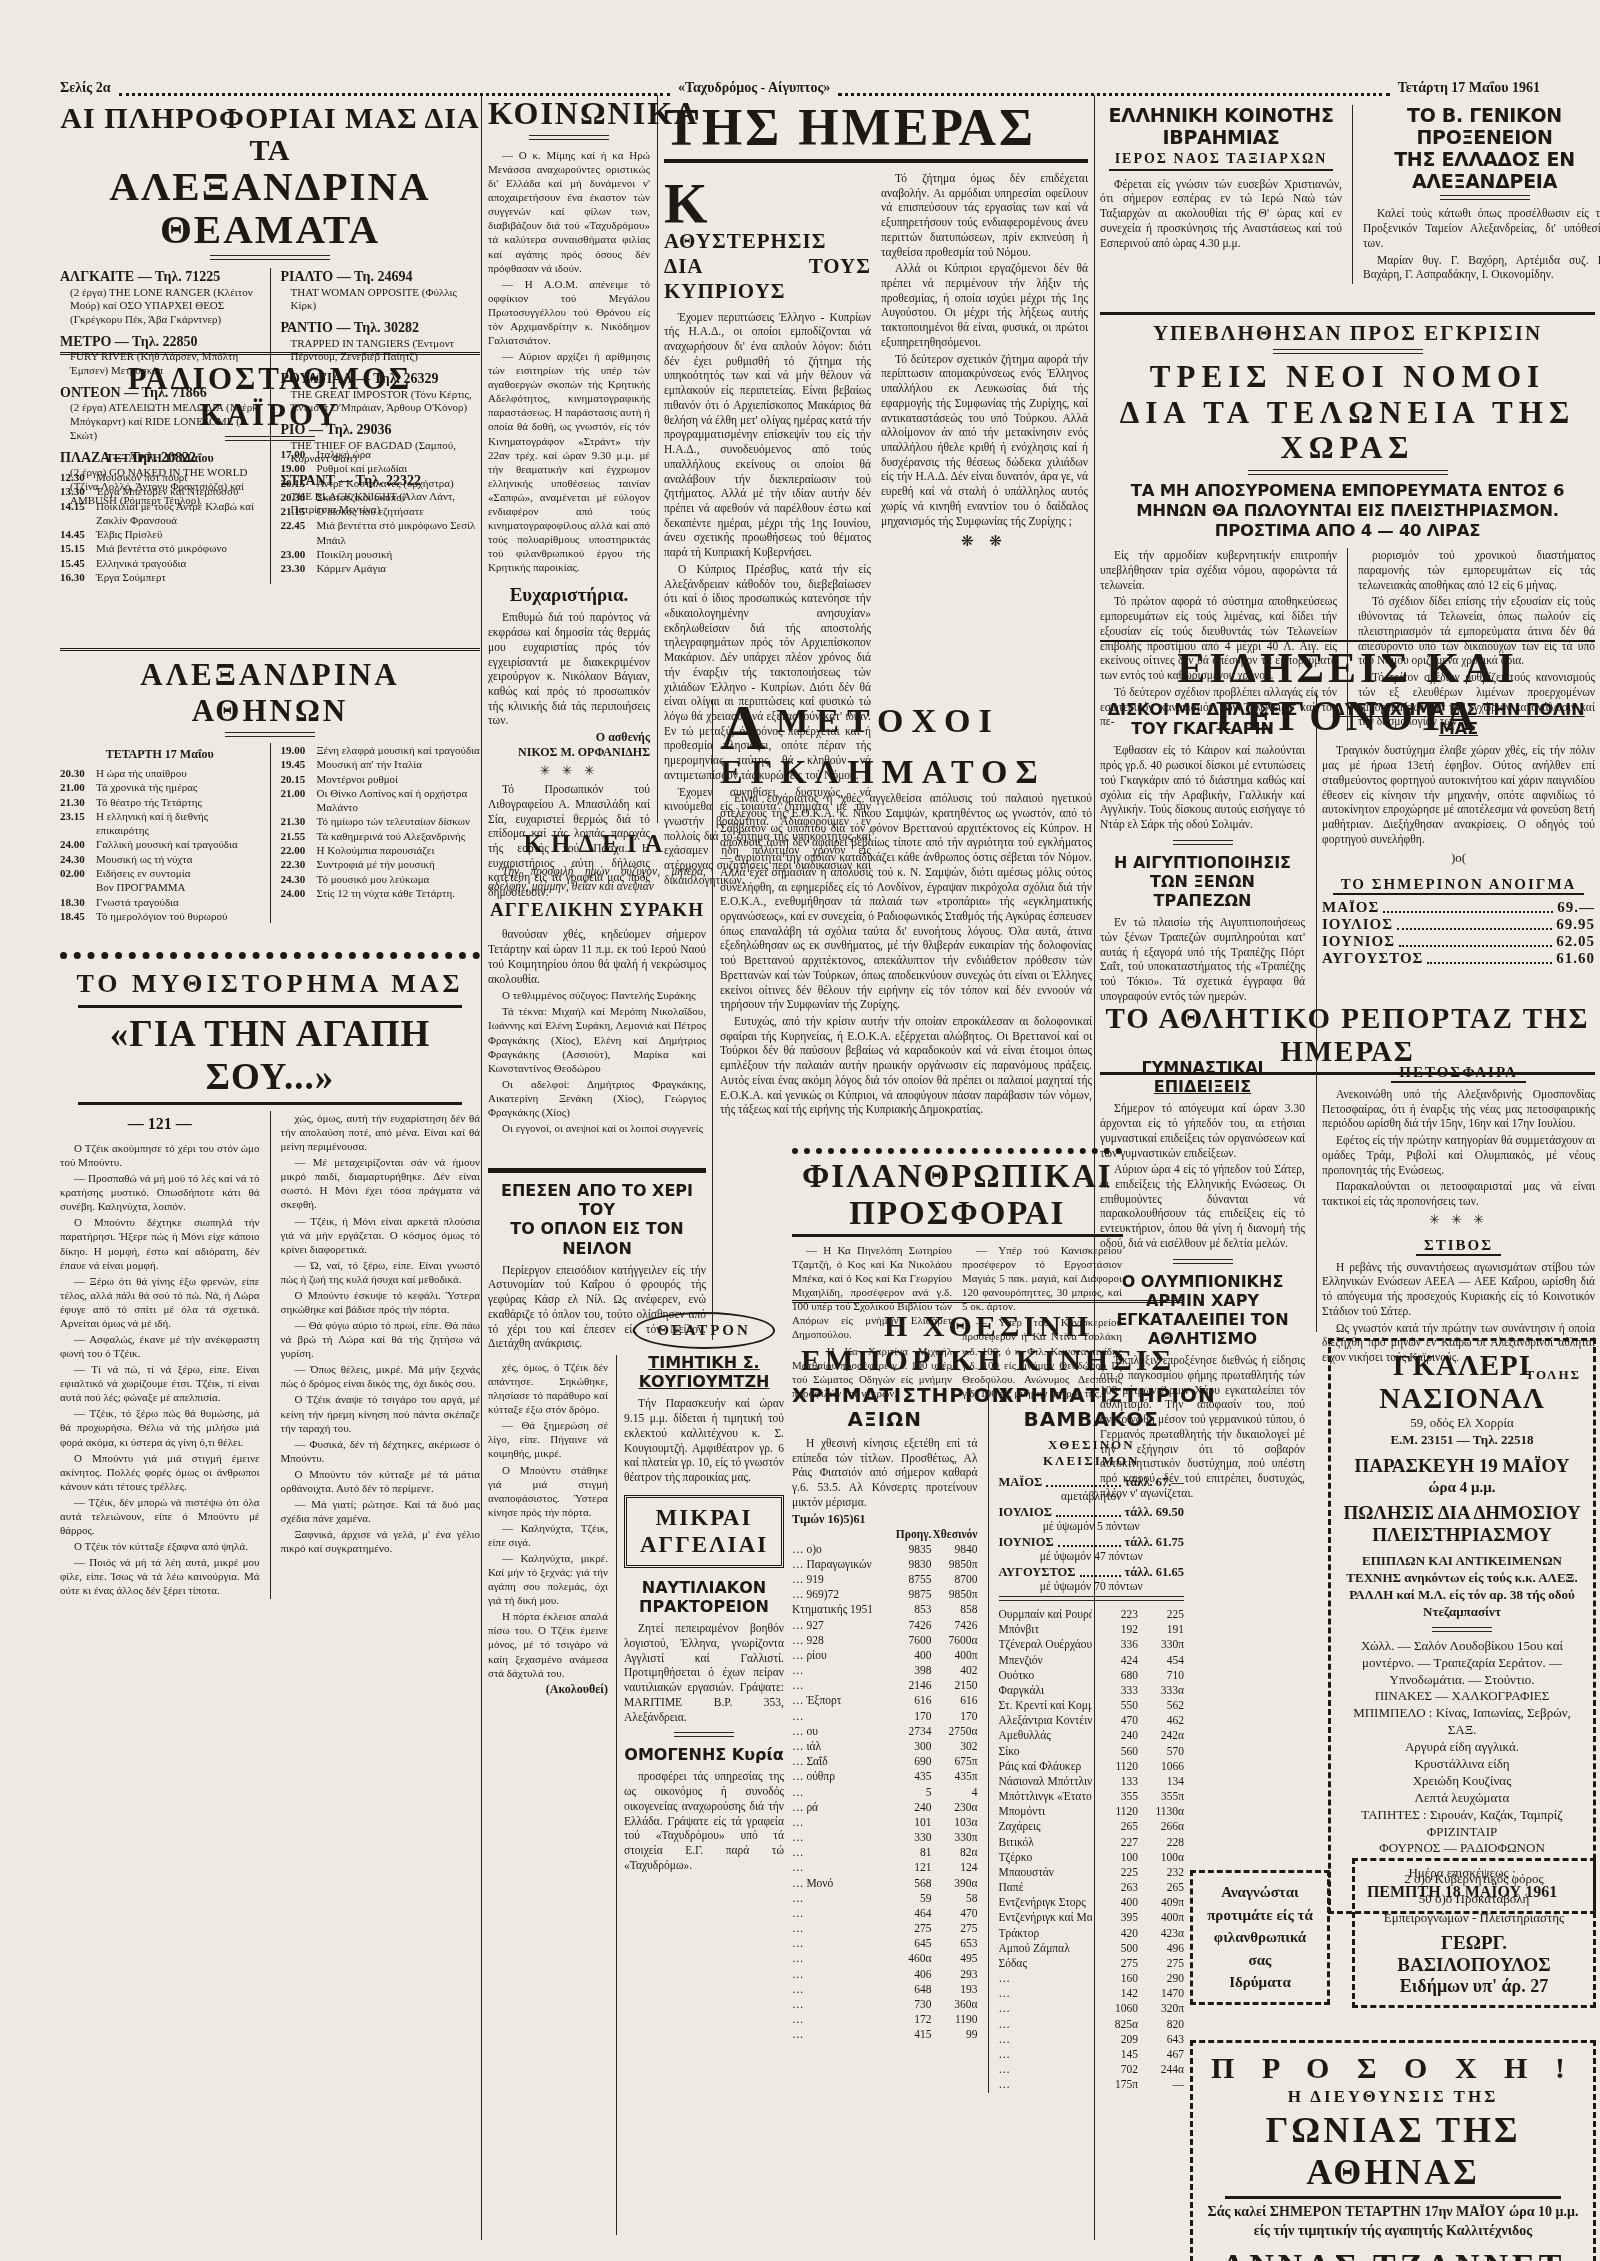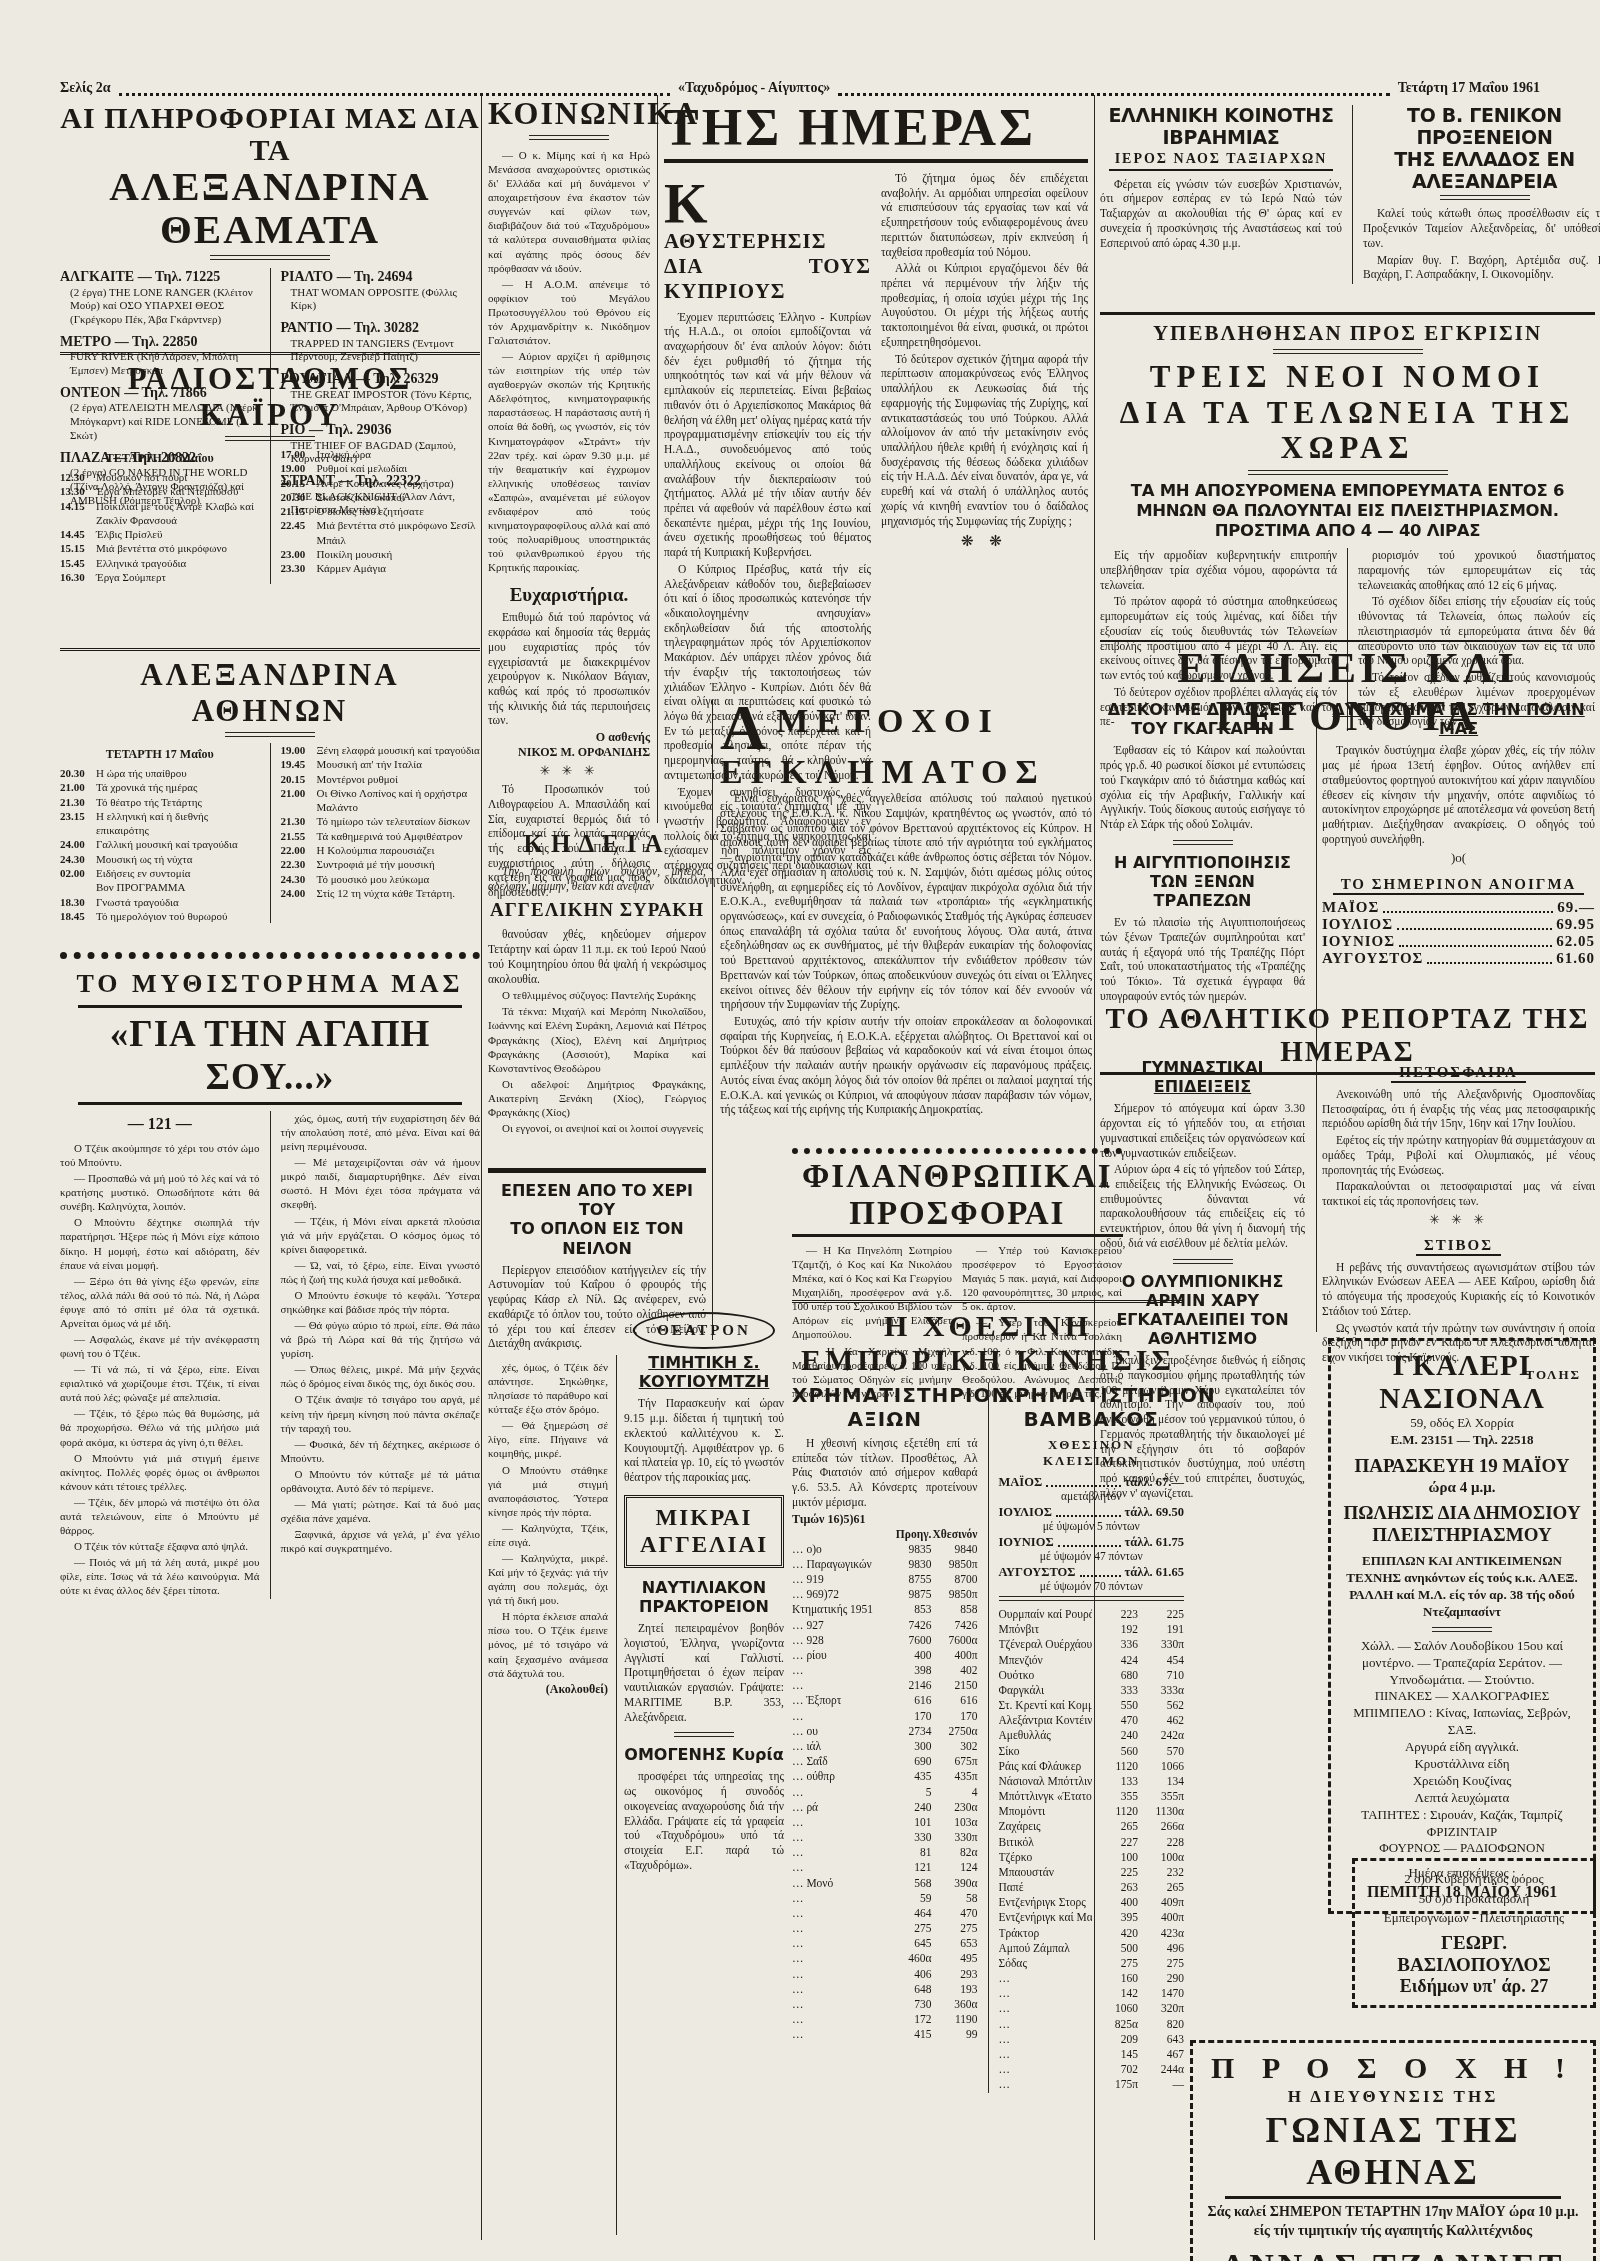--- a/index.html
+++ b/index.html
@@ -303,21 +303,21 @@
             <div class="rrow">
             <span class="rt">21.00</span>
             <span class="rp">Οι Θίνκο Λοπίνος καί ή ορχήστρα Μαλάντο</span>
           </div>
             <div class="rrow">
             <span class="rt">21.30</span>
             <span class="rp">Τό ημίωρο τών τελευταίων δίσκων</span>
           </div>
             <div class="rrow">
             <span class="rt">21.55</span>
-            <span class="rp">Τά καθημερινά τού Αμφιθέατρον</span>
+            <span class="rp">Τά καθημερινά τού Αλεξανδρινής</span>
           </div>
             <div class="rrow">
             <span class="rt">22.00</span>
             <span class="rp">Η Κολούμπια παρουσιάζει</span>
           </div>
             <div class="rrow">
             <span class="rt">22.30</span>
             <span class="rp">Συντροφιά μέ τήν μουσική</span>
           </div>
             <div class="rrow">
@@ -1032,20 +1032,26 @@
         <div class="gal-line">Χρειώδη Κουζίνας</div>
         <div class="gal-line">Λεπτά λευχώματα</div>
         <div class="gal-line">ΤΑΠΗΤΕΣ : Σιρουάν, Καζάκ, Ταμπρίζ</div>
         <div class="gal-line">ΦΡΙΖΙΝΤΑΙΡ</div>
         <div class="gal-line">ΦΟΥΡΝΟΣ — ΡΑΔΙΟΦΩΝΟΝ</div>
       </div>
     <div class="gal-line" style="margin-top:8px;">Ημέρα επισκέψεως :</div>
     <div class="gal-line b" style="font-size:16px;">ΠΕΜΠΤΗ 18 ΜΑΪΟΥ 1961</div>
   </div>
 
+  <div class="abs boxd ct" style="left:1190px;top:1870px;width:118px;font-size:15px;font-weight:bold;line-height:1.5;">
+    <div>Αναγνώσται</div>
+    <div>προτιμάτε είς τά</div>
+    <div>φιλανθρωπικά σας</div>
+    <div>Ιδρύματα</div>
+  </div>
 
   <div class="abs boxd ct" style="left:1352px;top:1858px;width:222px;">
     <div>
 
     <div style="font-size:13px;line-height:1.5;">2 ο)ο Κυβερνητικός φόρος</div>
         <div style="font-size:13px;line-height:1.5;">50 ο)ο Προκαταβολή</div>
         <div style="font-size:13px;line-height:1.5;">Εμπειρογνώμων - Πλειστηριαστής</div>
       </div>
     <div style="font-size:19px;font-weight:bold;margin-top:4px;">ΓΕΩΡΓ. ΒΑΣΙΛΟΠΟΥΛΟΣ</div>
     <div style="font-size:18px;font-weight:bold;">Ειδήμων υπ' άρ. 27</div>

